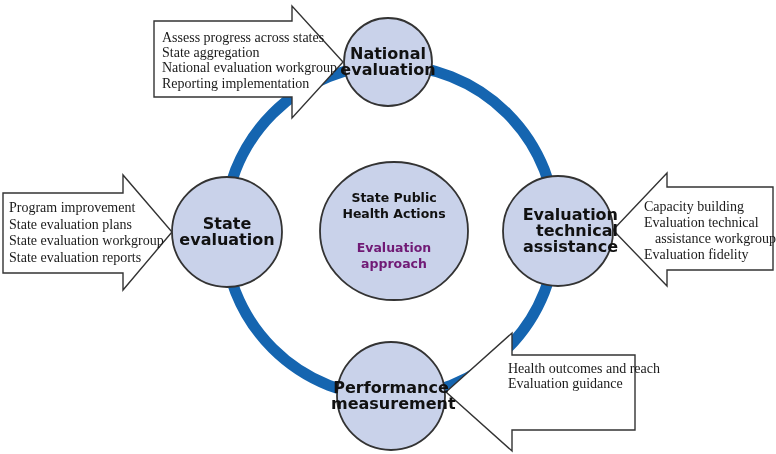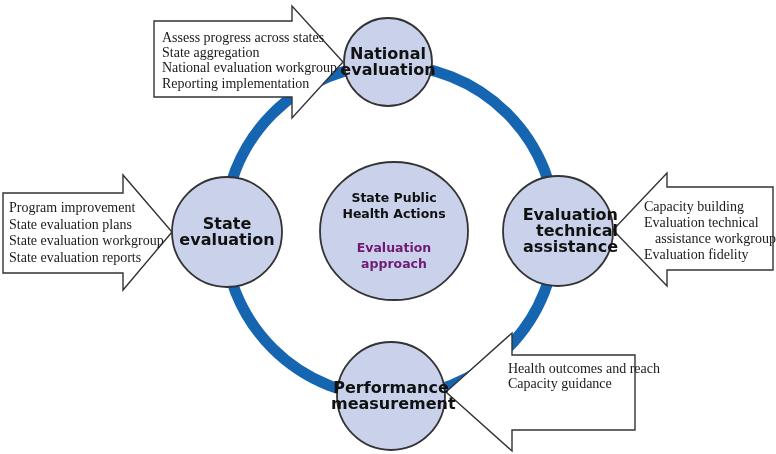--- a/index.html
+++ b/index.html
@@ -85,21 +85,21 @@
 
   <div class="arrow-text" style="left:9px; top:200px; line-height:16.5px;">
     <div class="line">Program improvement</div>
     <div class="line">State evaluation plans</div>
     <div class="line">State evaluation workgroup</div>
     <div class="line">State evaluation reports</div>
   </div>
 
   <div class="arrow-text" style="left:508px; top:361px; line-height:15.2px;">
     <div class="line">Health outcomes and reach</div>
-    <div class="line">Capacity guidance</div>
+    <div class="line">Evaluation guidance</div>
   </div>
 
   <div class="node-label" style="left:328px; top:46px;  width:120px;">National evaluation</div>
 
   <div class="node-label" style="left:498px; top:207px; width:120px;text-align:right;">Evaluation technical assistance</div>
 
   <div class="node-label" style="left:331px; top:380px; width:120px;">Performance measurement</div>
 
   <div class="node-label" style="left:167px; top:216px; width:120px;">State evaluation</div>
 

